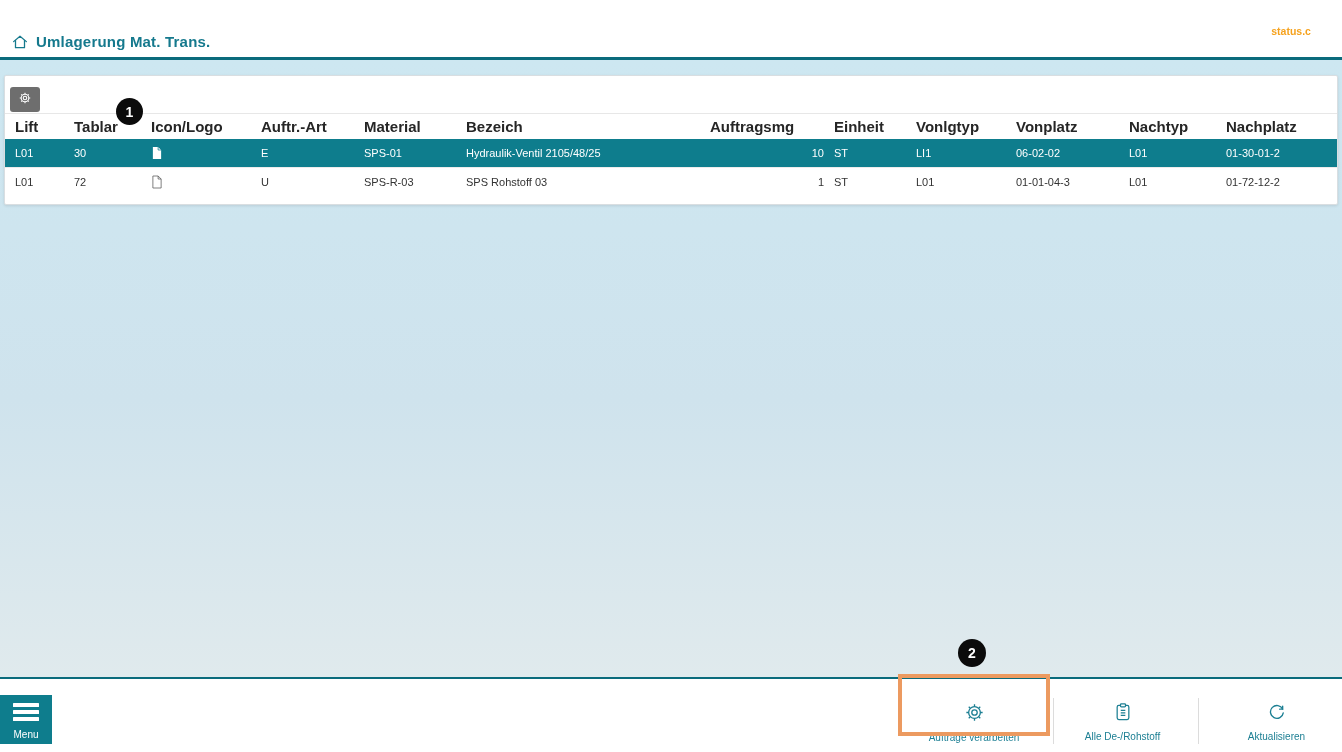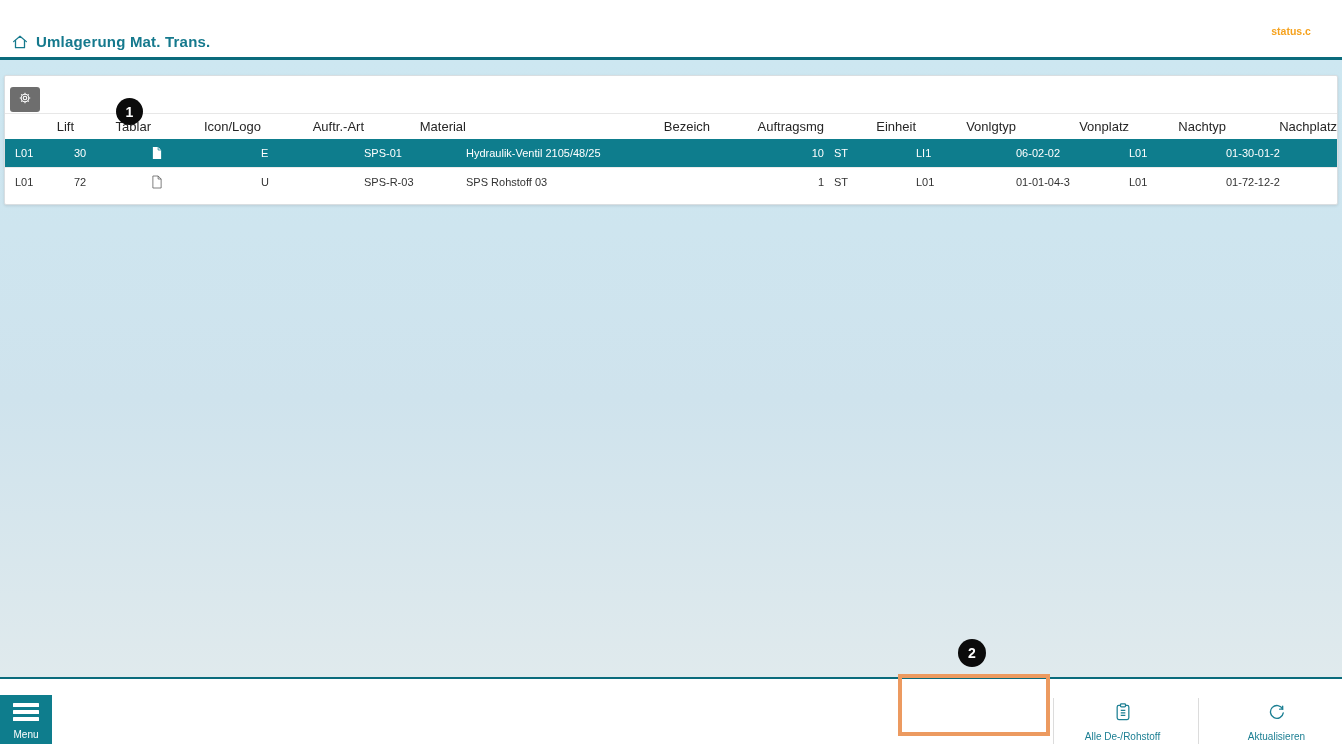--- a/index.html
+++ b/index.html
@@ -22,21 +22,21 @@
 
   
   .panel { position:absolute; left:4px; right:4px; top:75px; height:130px; background:#fff;
     border:1px solid #d9dee1; border-radius:2px; box-shadow:0 1px 3px rgba(0,0,0,.10); box-sizing:border-box; }
   .panel-toolbar { position:relative; height:37px; border-bottom:1px solid #e7e7e7; }
   .settings-button { position:absolute; left:5px; top:11px; width:30px; height:25px; background:#6E6E6E;
     border:none; border-radius:3px; display:flex; align-items:center; justify-content:center; cursor:pointer; padding:0; }
   .grid-row { display:grid; grid-template-columns:59px 77px 110px 103px 102px 244px 114px 92px 100px 113px 97px 1fr;
     padding-left:10px; align-items:center; box-sizing:border-box; }
   .grid-row > div { overflow:hidden; white-space:nowrap; }
-  .header-row { height:25px; font-size:13px; font-weight:400; color:#262626;text-align:right; }
+  .header-row { height:25px; font-size:15px; font-weight:700; color:#262626; }
   .data-row { height:28px; font-size:11px; color:#333333; background:#fff; }
   .data-row.selected { background:#0E7D8D; color:#ffffff; }
   .data-row:not(.selected) { border-top:1px solid #ececec; }
   .data-row > :nth-child(7) { text-align:right; }
   .grid-row > :nth-child(8) { padding-left:10px; }
   .cell-icon svg { vertical-align:middle; }
 
   
   .footer-rule { position:absolute; bottom:73px; left:0; right:0; height:2px; background:#0A6B7C; }
   .app-footer { position:absolute; bottom:0; left:0; right:10px; height:57px; background:#ffffff; }
@@ -156,20 +156,30 @@
 <div class="app-footer">
   <button class="menu-button">
     <span class="menu-bars">
         <span></span>
         <span></span>
         <span></span>
       </span>
     <span class="menu-label">Menu</span>
   </button>
 
+  <button class="action-button act-1">
+    <span>
+      <svg viewBox="0 0 24 24" width="21" height="21" fill="none" stroke="#1C7F93" stroke-width="1.5">
+        <circle cx="12" cy="12" r="3.1"></circle>
+        <circle cx="12" cy="12" r="6.7"></circle>
+        <path d="M12 2.7 v2.6 M12 18.7 v2.6 M2.7 12 h2.6 M18.7 12 h2.6 M5.4 5.4 l1.9 1.9 M16.7 16.7 l1.9 1.9 M18.6 5.4 l-1.9 1.9 M7.3 16.7 l-1.9 1.9"></path>
+      </svg>
+    </span>
+    <span class="lbl">Aufträge verarbeiten</span>
+  </button>
 
   <div class="v-divider div-1"></div>
 
   <button class="action-button act-2">
     <span>
       <svg viewBox="0 0 24 24" width="20" height="20" fill="none" stroke="#1C7F93" stroke-width="1.5">
         <rect x="5" y="4" width="14" height="17" rx="2"></rect>
         <rect x="9" y="2.2" width="6" height="3.6" rx="1" fill="#ffffff"></rect>
         <path d="M9.3 10 h5.5 M9.3 13 h5.5 M9.3 16 h5.5"></path>
       </svg>

